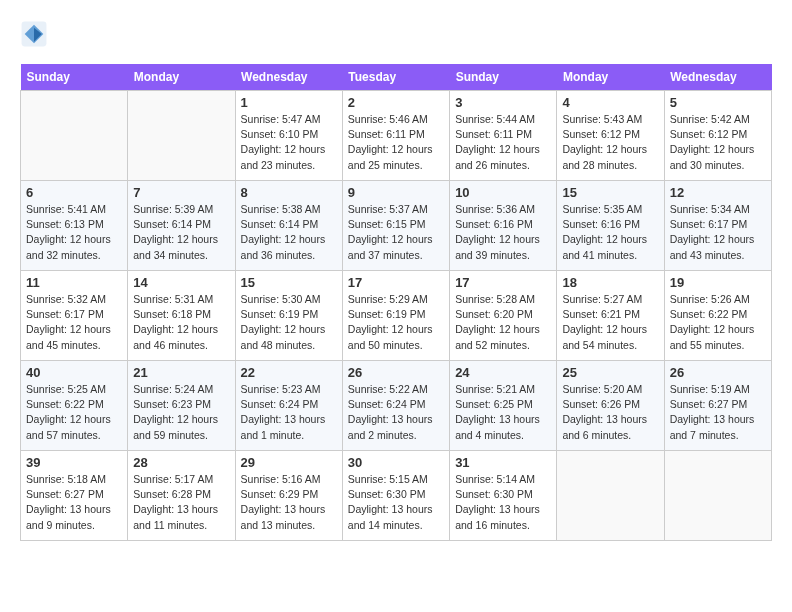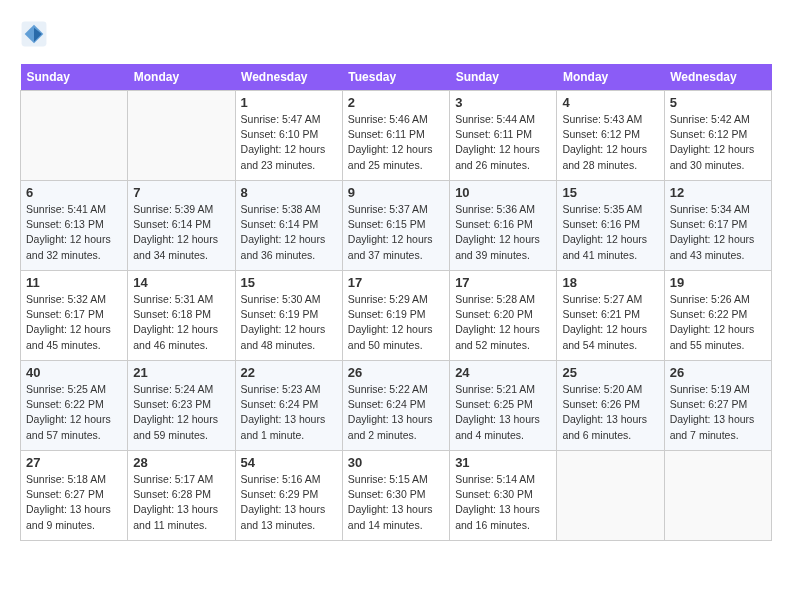--- a/index.html
+++ b/index.html
@@ -332,37 +332,37 @@
           <span class="day-num">26</span>
         <div class="day-info">
           Sunrise: 5:19 AM<br>
           Sunset: 6:27 PM<br>
           Daylight: 13 hours and 7 minutes.
         </div>
         </td>
       </tr>
       <tr>
         <td>
-          <span class="day-num">27</span>
+          <span class="day-num">39</span>
         <div class="day-info">
           Sunrise: 5:18 AM<br>
           Sunset: 6:27 PM<br>
           Daylight: 13 hours and 9 minutes.
         </div>
         </td>
         <td>
           <span class="day-num">28</span>
         <div class="day-info">
           Sunrise: 5:17 AM<br>
           Sunset: 6:28 PM<br>
           Daylight: 13 hours and 11 minutes.
         </div>
         </td>
         <td>
-          <span class="day-num">54</span>
+          <span class="day-num">29</span>
         <div class="day-info">
           Sunrise: 5:16 AM<br>
           Sunset: 6:29 PM<br>
           Daylight: 13 hours and 13 minutes.
         </div>
         </td>
         <td>
           <span class="day-num">30</span>
         <div class="day-info">
           Sunrise: 5:15 AM<br>

